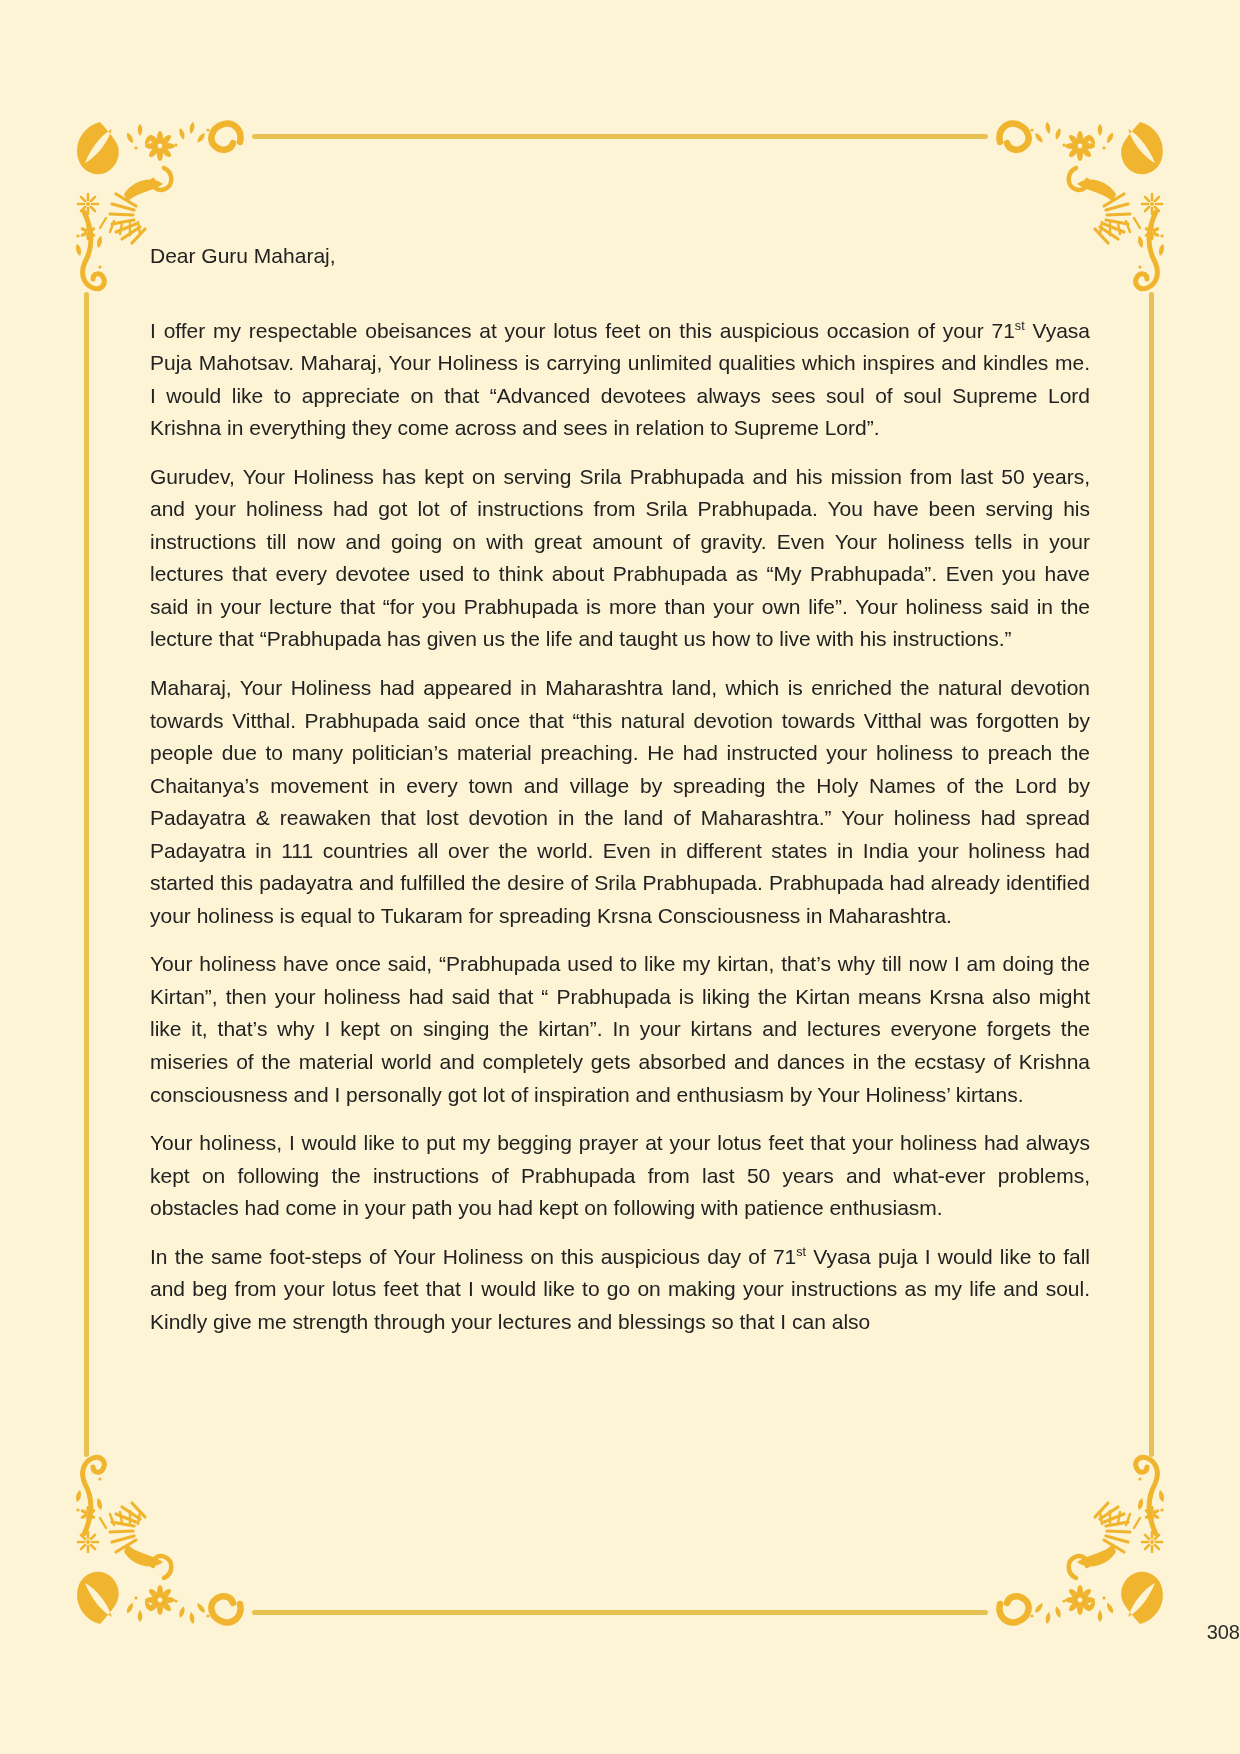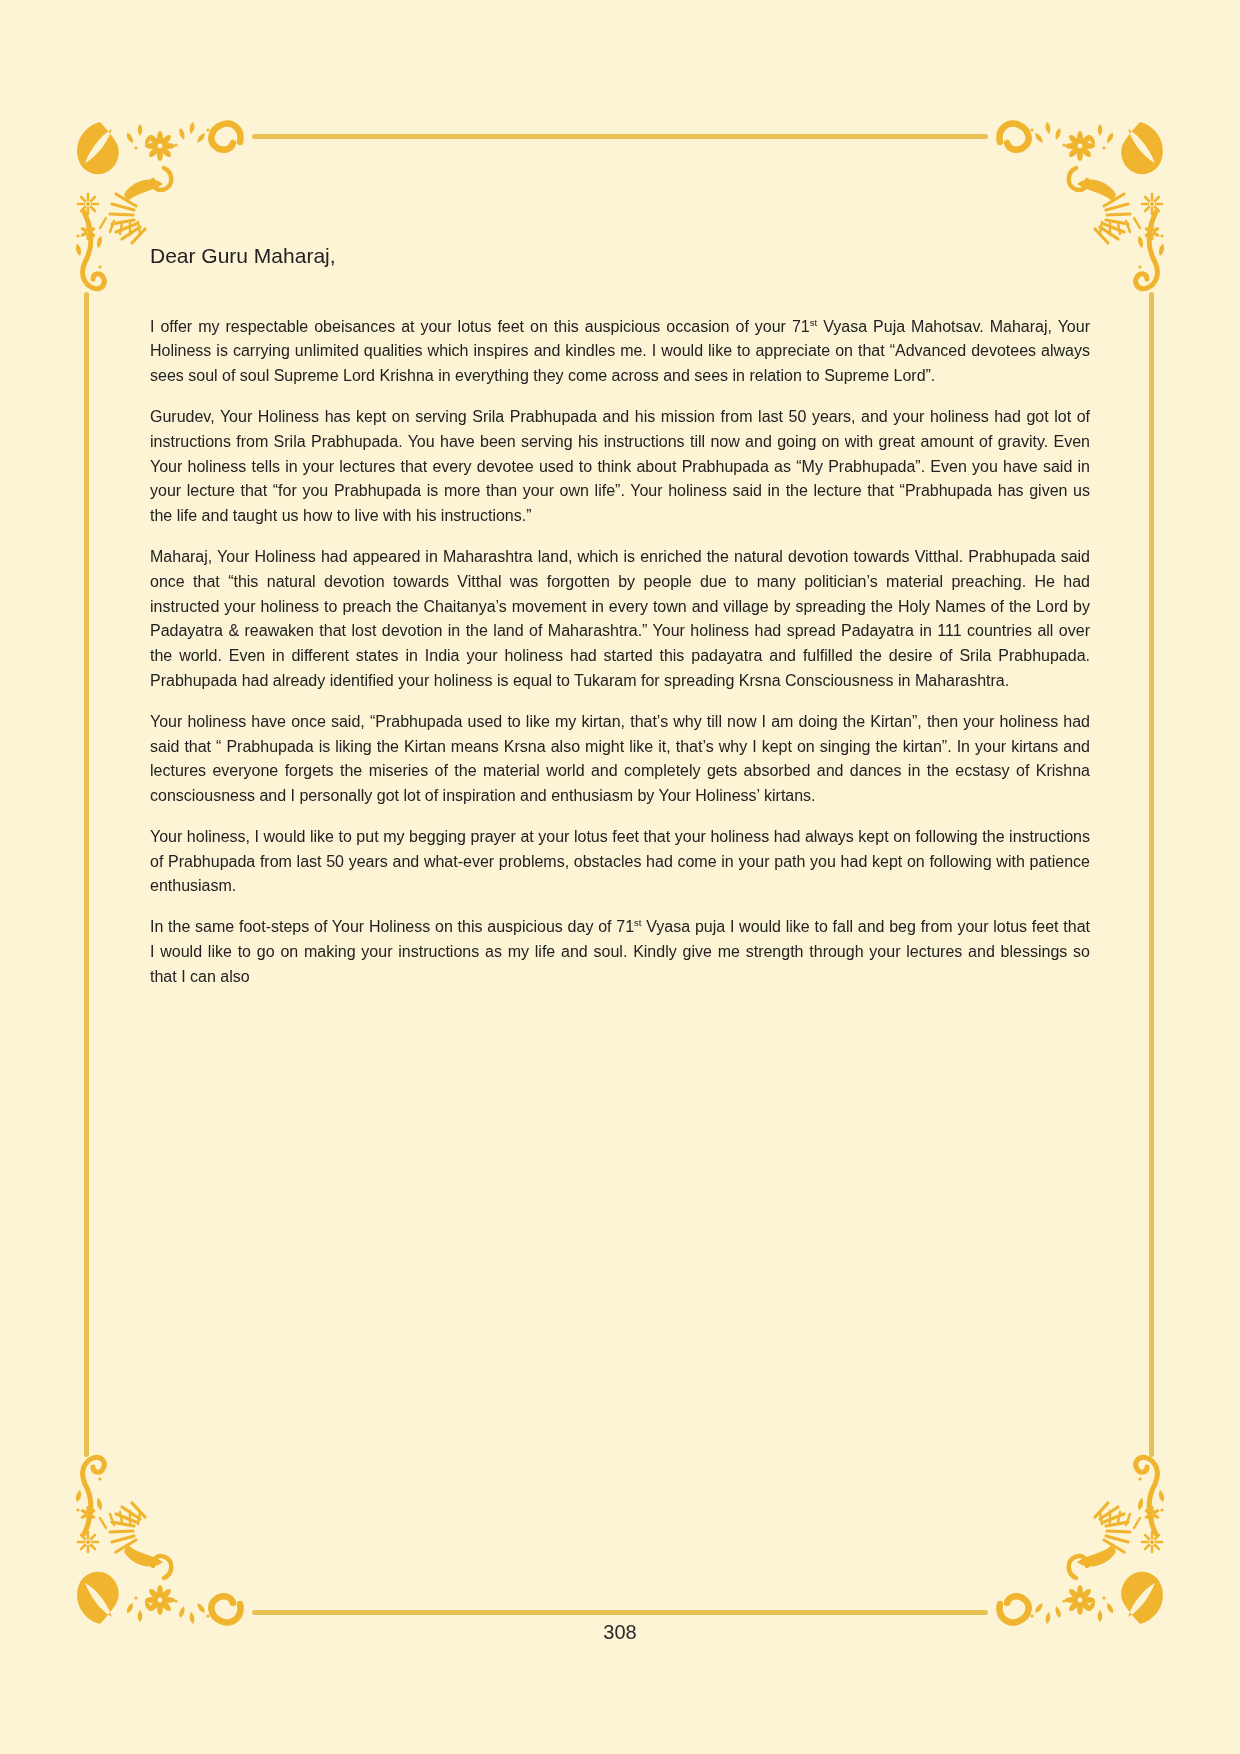--- a/index.html
+++ b/index.html
@@ -33,28 +33,28 @@
   .corner.tr{left:988px;top:118px;transform:scaleX(-1);}
   .corner.bl{left:72px;top:1448px;transform:scaleY(-1);}
   .corner.br{left:988px;top:1448px;transform:scale(-1,-1);}
 
   
   .content{position:absolute;left:150px;top:240px;width:940px;}
   .salutation{
     font-size:21px;line-height:1.55;margin:0 0 42px 0;
   }
   .para{
-    font-size:16px;line-height:1.55;
+    font-size:21px;line-height:1.55;
     text-align:justify;margin:0 0 16px 0;
   }
   .para sup{font-size:60%;line-height:0;vertical-align:super;}
 
   .page-number{
     position:absolute;left:0;top:1621px;width:100%;
-    text-align:center;font-size:20px;color:#2a2a2a;
+    text-align:right;font-size:20px;color:#2a2a2a;
   }
   .hidden-defs{position:absolute;width:0;height:0;overflow:hidden;}
 </style>
 </head>
 <body>
 
 <svg class="hidden-defs" aria-hidden="true">
   <defs>
     <g id="corner-motif" fill="currentColor" stroke="none">
 

